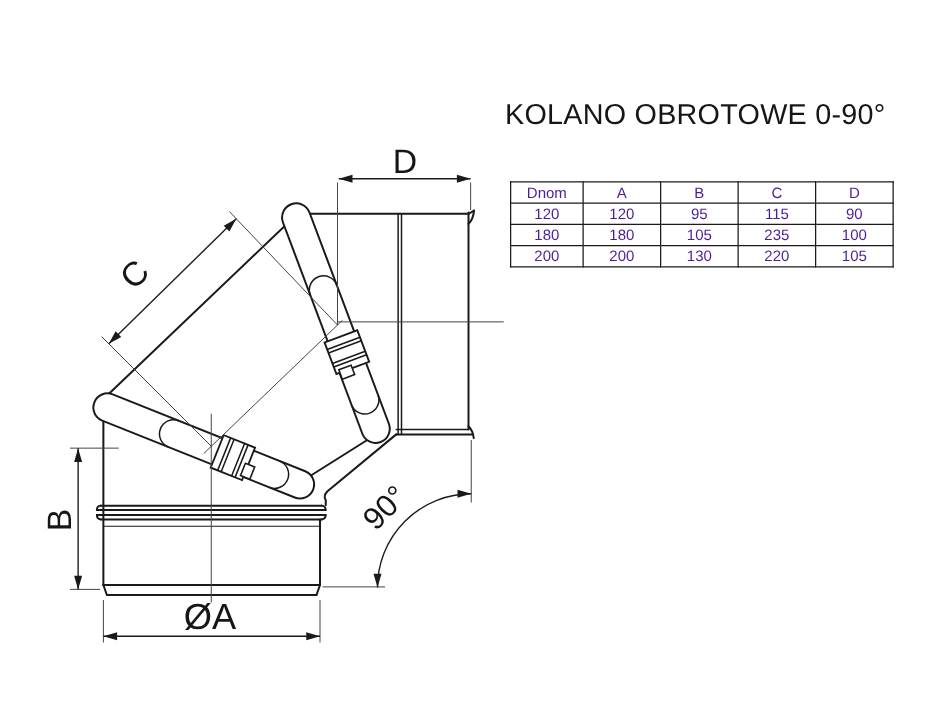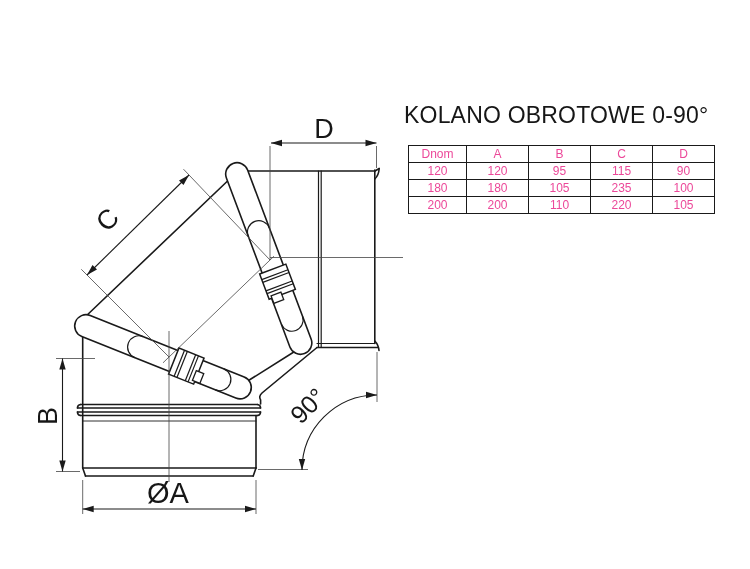--- a/index.html
+++ b/index.html
@@ -1,22 +1,22 @@
 <!DOCTYPE html>
 <html><head>
 <meta charset="utf-8">
 <style>
   html,body{margin:0;padding:0;background:#fff;}
   .sheet{position:relative;width:750px;height:569px;background:#fff;overflow:hidden;
          font-family:"Liberation Sans",sans-serif;color:#111;}
   .drawing-svg{position:absolute;left:0;top:0;width:750px;height:569px;}
-  .title{position:absolute;left:404px;top:102px;font-size:23px;line-height:26px;
+  .title{position:absolute;left:404px;top:78px;font-size:23px;line-height:26px;
          color:#161616;letter-spacing:0.2px;white-space:nowrap;}
   table.dims{position:absolute;left:408px;top:145px;border-collapse:collapse;
-             table-layout:fixed;font-size:12px;color:#ec4899;border-radius:14px;}
+             table-layout:fixed;font-size:12px;color:#4c1d95;border-radius:14px;}
   table.dims th,table.dims td{border:1px solid #1a1a1a;text-align:center;
              padding:0;height:16px;font-weight:normal;overflow:hidden;}
   .col-dnom{width:57px;}.col-a,.col-b,.col-c,.col-d{width:61px;}
   svg text{font-family:"Liberation Sans",sans-serif;fill:#161616;}
   .dimtxt{font-size:27px;}
   .dimtxt-big{font-size:29px;}
   .dimtxt-ang{font-size:25px;}
 </style>
 </head>
 <body>
@@ -155,20 +155,20 @@
       <tr>
         <td>180</td>
         <td>180</td>
         <td>105</td>
         <td>235</td>
         <td>100</td>
       </tr>
       <tr>
         <td>200</td>
         <td>200</td>
-        <td>110</td>
+        <td>130</td>
         <td>220</td>
         <td>105</td>
       </tr>
     </tbody>
   </table>
 
 </div>
 
 </body></html>

